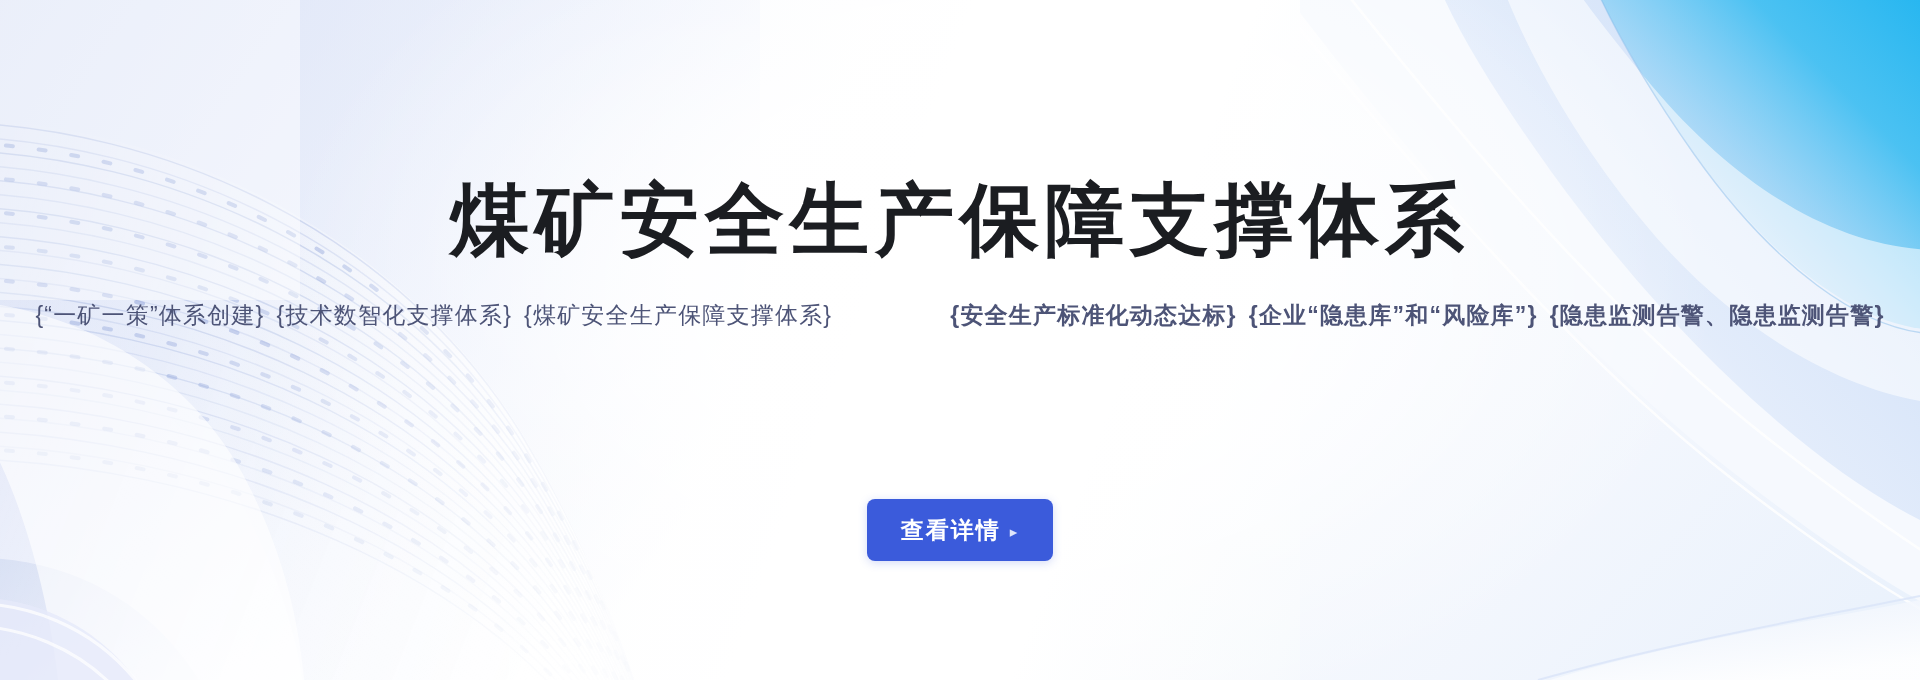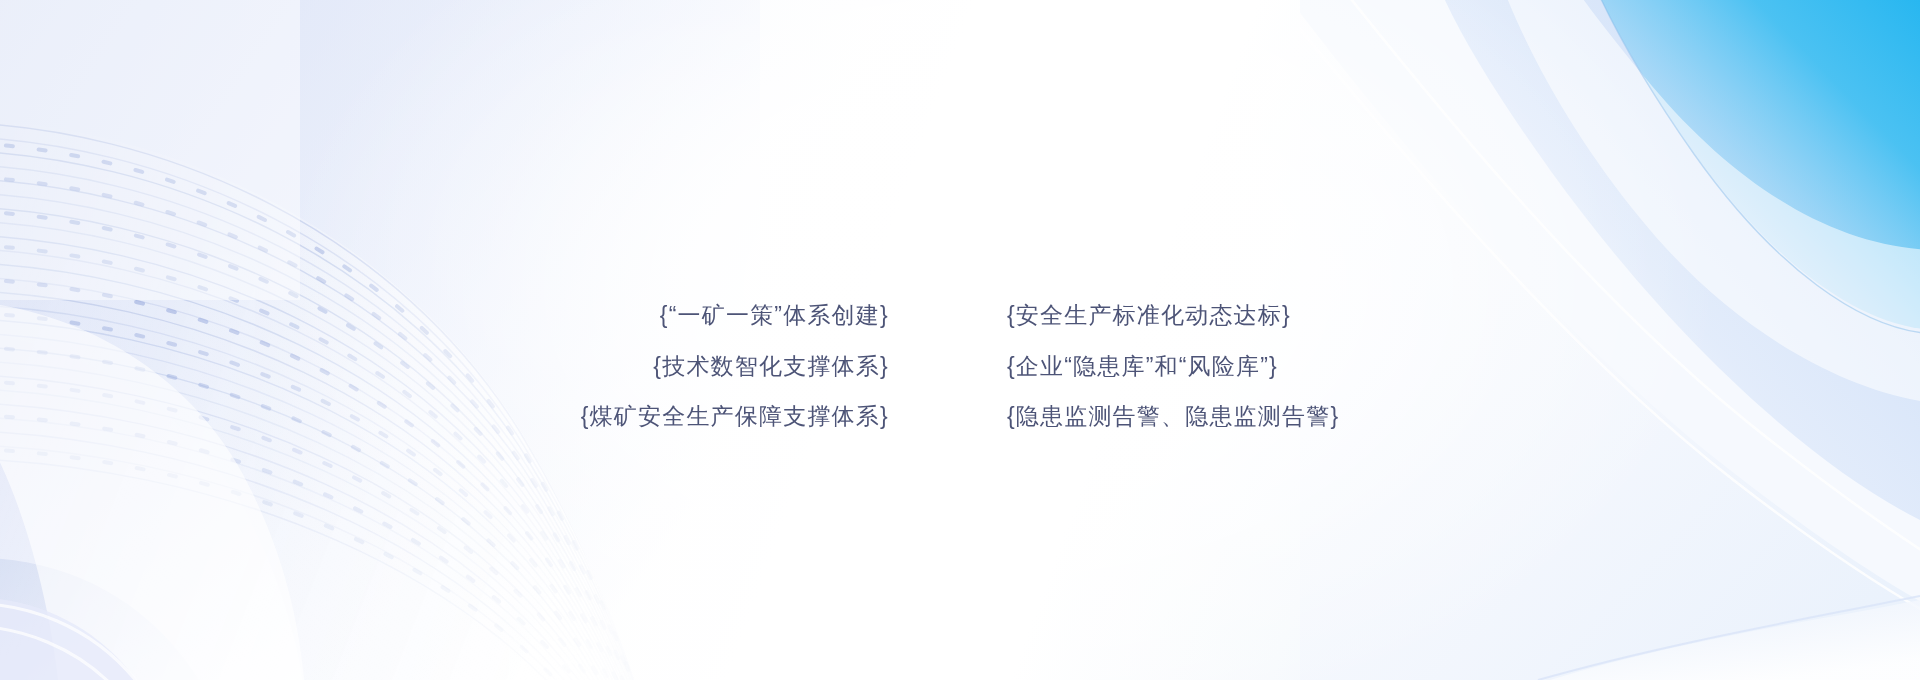--- a/index.html
+++ b/index.html
@@ -90,25 +90,25 @@
     position: absolute;
     top: 296px;
     left: 50%;
     transform: translateX(-50%);
     display: flex;
     flex-direction: row;
     gap: 118px;
   }
   .sub-col {
     display: flex;
-    flex-direction: column;
+    flex-direction: row;
     gap: 12px;
   }
   .sub-col.left  { align-items: flex-end;  text-align: right; }
-  .sub-col.right { align-items: flex-start; text-align: left; }
+  .sub-col.right { align-items: flex-start; text-align: left; font-weight: bold; }
 
   .sub-line {
     font-size: 23px;
     line-height: 1.68;
     color: #4d5477;
     letter-spacing: 1.2px;
     white-space: nowrap;
   }
 
   .cta-wrap {
@@ -295,32 +295,39 @@
       <g fill="none" stroke="#dbe6f8" stroke-width="2" opacity="0.9">
         <path d="M 620,596 C 512,618 372,642 238,680"></path>
       </g>
     </svg>
   </div>
 
   <div class="bg-wash"></div>
 
   <div class="content">
 
+    <h1 class="hero-title">煤矿安全生产保障支撑体系</h1>
 
     <div class="subtitle-block">
 
       <div class="sub-col left">
         <div class="sub-line">{“一矿一策”体系创建}</div>
         <div class="sub-line">{技术数智化支撑体系}</div>
         <div class="sub-line">{煤矿安全生产保障支撑体系}</div>
       </div>
 
       <div class="sub-col right">
         <div class="sub-line">{安全生产标准化动态达标}</div>
         <div class="sub-line">{企业“隐患库”和“风险库”}</div>
         <div class="sub-line">{隐患监测告警、隐患监测告警}</div>
       </div>
 
     </div>
 
+    <div class="cta-wrap">
+      <button class="cta-button">
+        <span>查看详情</span>
+        <span class="cta-arrow">▸</span>
+      </button>
+    </div>
 
   </div>
 </div>
 
 </body></html>

